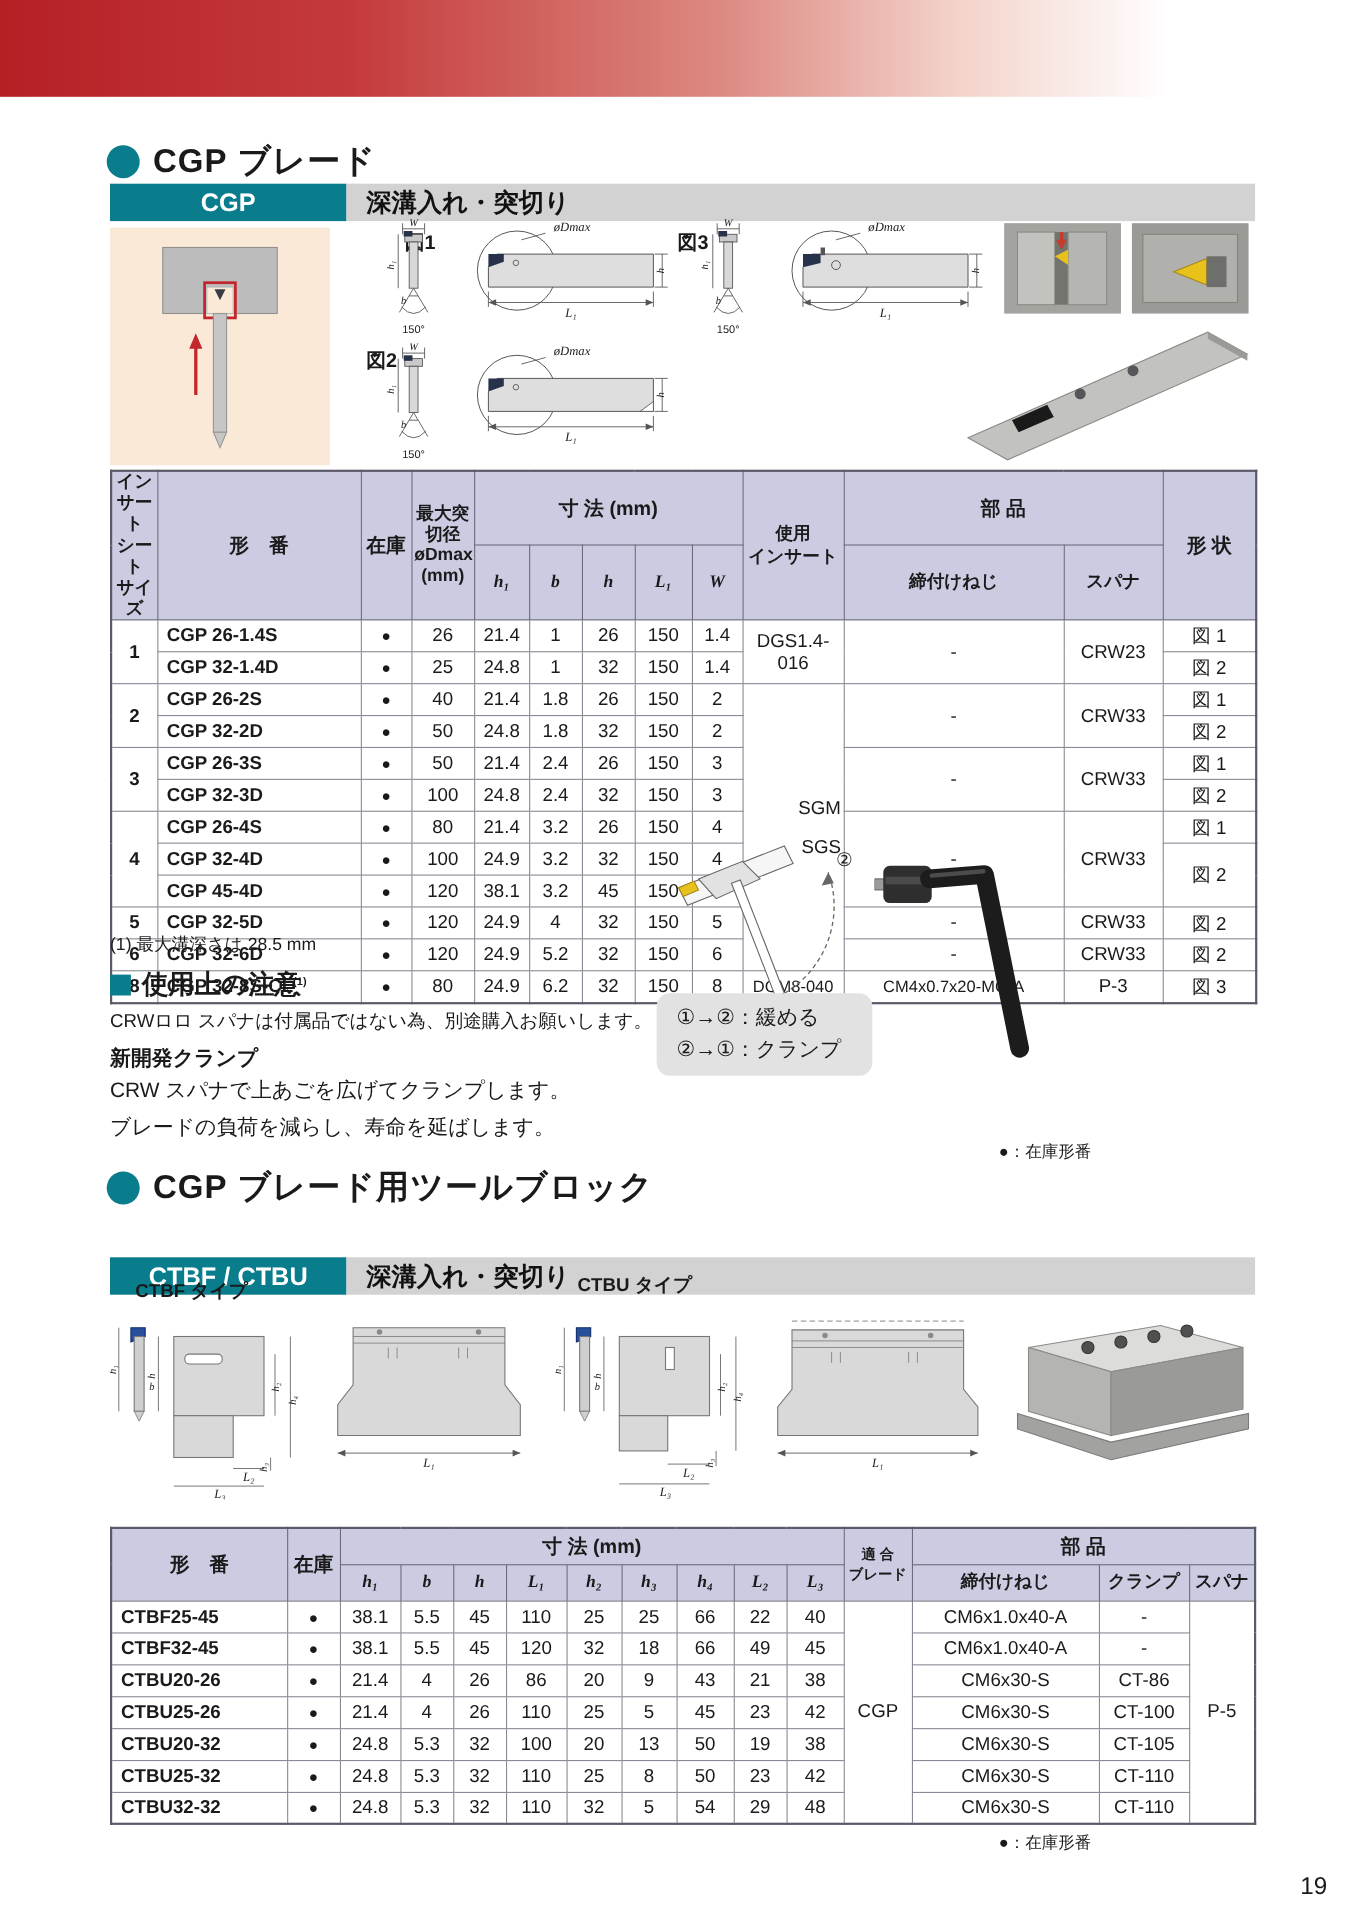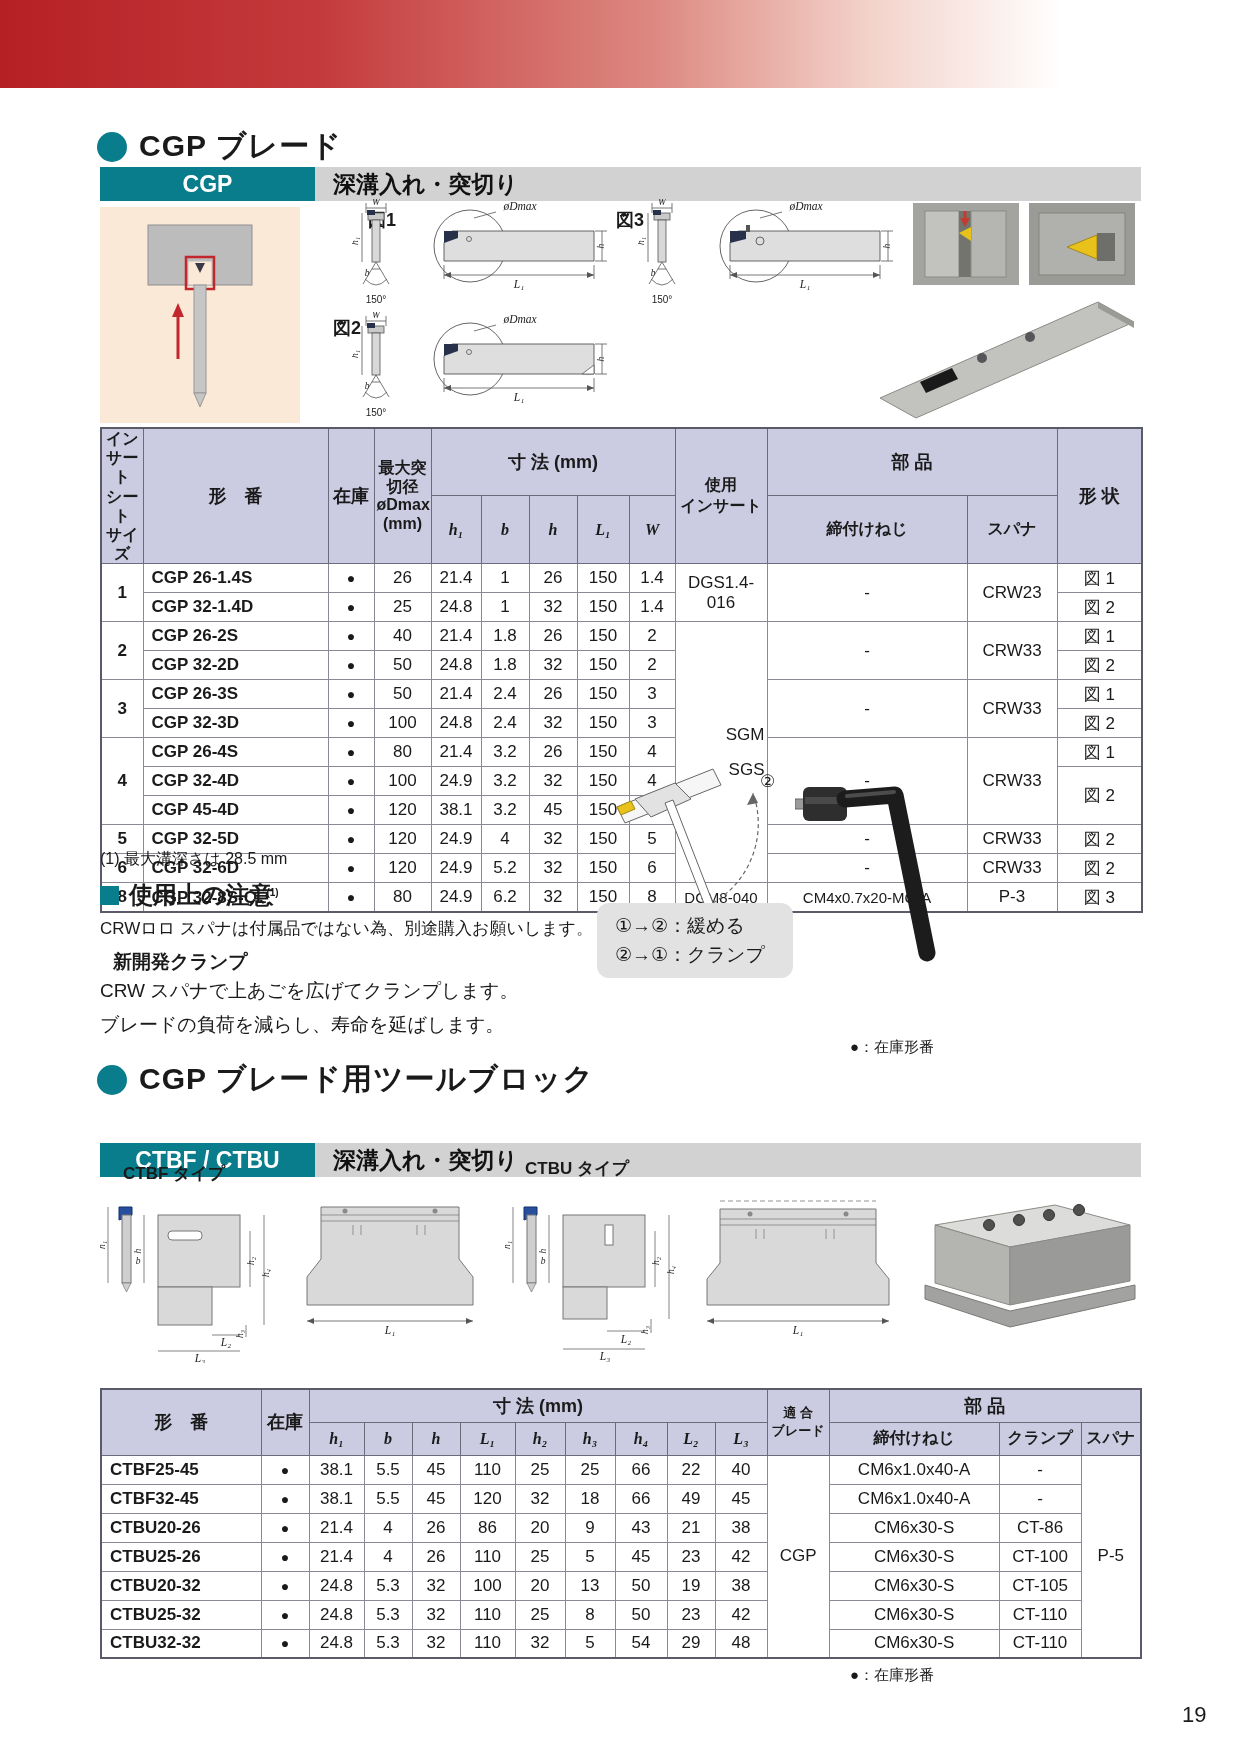--- a/index.html
+++ b/index.html
@@ -33,21 +33,21 @@
   td.model{text-align:left;font-weight:bold;padding-left:8px;}
   td.stock{font-size:14px;}
   td.ins{line-height:2.1;text-align:right;}
   sup{font-size:10px;}
   .note-line{font-size:17px;}
   .clamp-line{font-size:19px;}
   .bold19{font-size:19px;font-weight:bold;}
   .notice-title{display:flex;align-items:center;gap:10px;font-size:24px;font-weight:bold;}
   .sq{width:19px;height:19px;background:#0a7d8c;flex:0 0 auto;}
   .stepbox{background:#e2e2e2;border-radius:12px;padding:8px 18px;font-size:19px;line-height:1.55;}
-  .stocknote{font-size:15px;text-align:left;width:200px;}
+  .stocknote{font-size:15px;text-align:center;width:200px;}
   .pagenum{font-size:22px;}
   
   .dim{font-family:"Liberation Serif","DejaVu Serif",serif;font-style:italic;font-size:9.5px;fill:#222;}
   .dim2{font-family:"Liberation Serif","DejaVu Serif",serif;font-style:italic;font-size:11.5px;fill:#222;}
   .deg{font-family:"Liberation Sans","DejaVu Sans",sans-serif;font-size:10px;fill:#222;}
   .stepnum{font-family:"DejaVu Sans",sans-serif;font-size:17px;fill:#222;}
 </style>
 </head>
 <body>
 
@@ -418,21 +418,21 @@
     </tbody>
   </table>
 
   <div class="abs note-line" style="left:100px;top:849px;font-size:16px;">(1) 最大溝深さは 28.5 mm</div>
 
   <div class="abs notice-title" style="left:100px;top:879px;">
     <span class="sq"></span>
     <span>使用上の注意</span>
   </div>
   <div class="abs note-line" style="left:100px;top:917px;">CRWロロ スパナは付属品ではない為、別途購入お願いします。</div>
-  <div class="abs bold19" style="left:100px;top:949px;margin-left:13px;">新開発クランプ</div>
+  <div class="abs bold19" style="left:100px;top:949px;">新開発クランプ</div>
   <div class="abs clamp-line" style="left:100px;top:978px;">CRW スパナで上あごを広げてクランプします。</div>
   <div class="abs clamp-line" style="left:100px;top:1012px;">ブレードの負荷を減らし、寿命を延ばします。</div>
 
   <svg class="abs" style="left:595px;top:755px;" width="205" height="215" viewBox="0 0 205 215">
     <polygon points="22,52 118,14 126,30 30,68" fill="#f6f6f6" stroke="#666"></polygon>
     <polygon points="22,52 36,46 40,54 26,60" fill="#e8c21a" stroke="#a3881a"></polygon>
     <polygon points="40,44 80,28 96,44 56,62" fill="#e2e2e2" stroke="#666"></polygon>
     <polygon points="70,48 78,45 118,148 110,151" fill="#fff" stroke="#666"></polygon>
     <path d="M118,148 A 92 92 0 0 0 158,38" stroke="#666" stroke-width="1.2" fill="none" stroke-dasharray="4,3"></path>
     <polygon points="158,38 152,50 163,48" fill="#666"></polygon>

